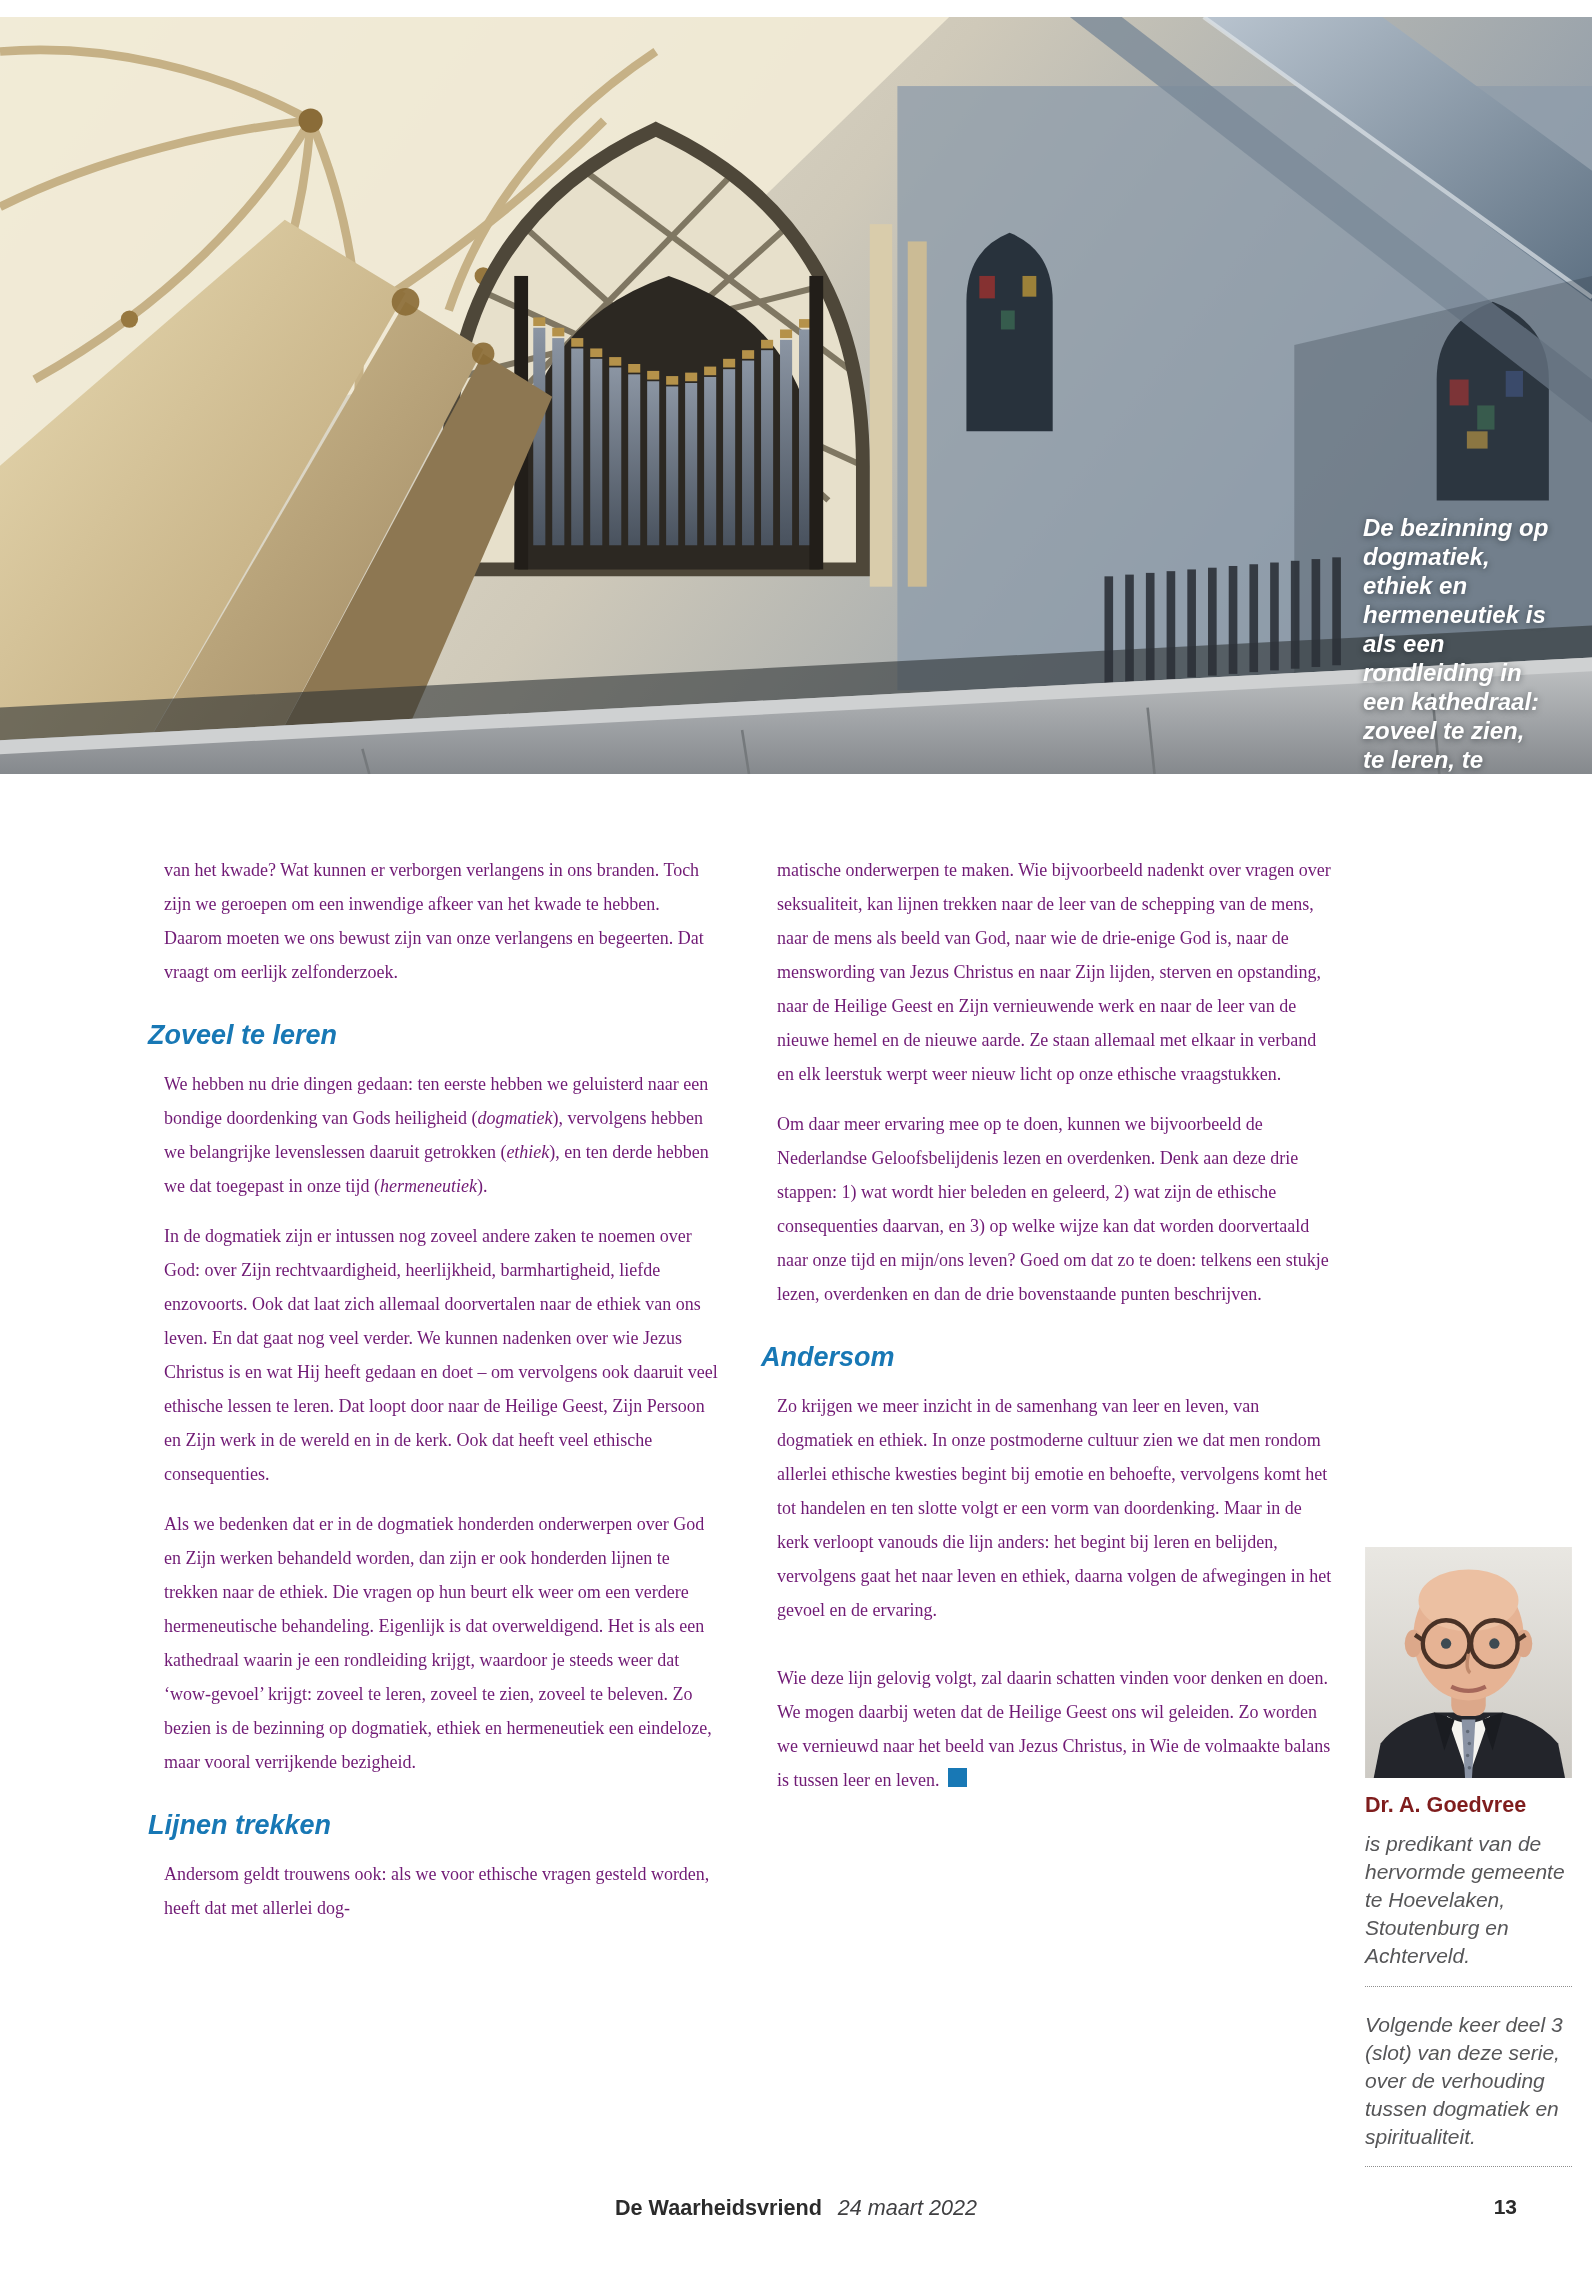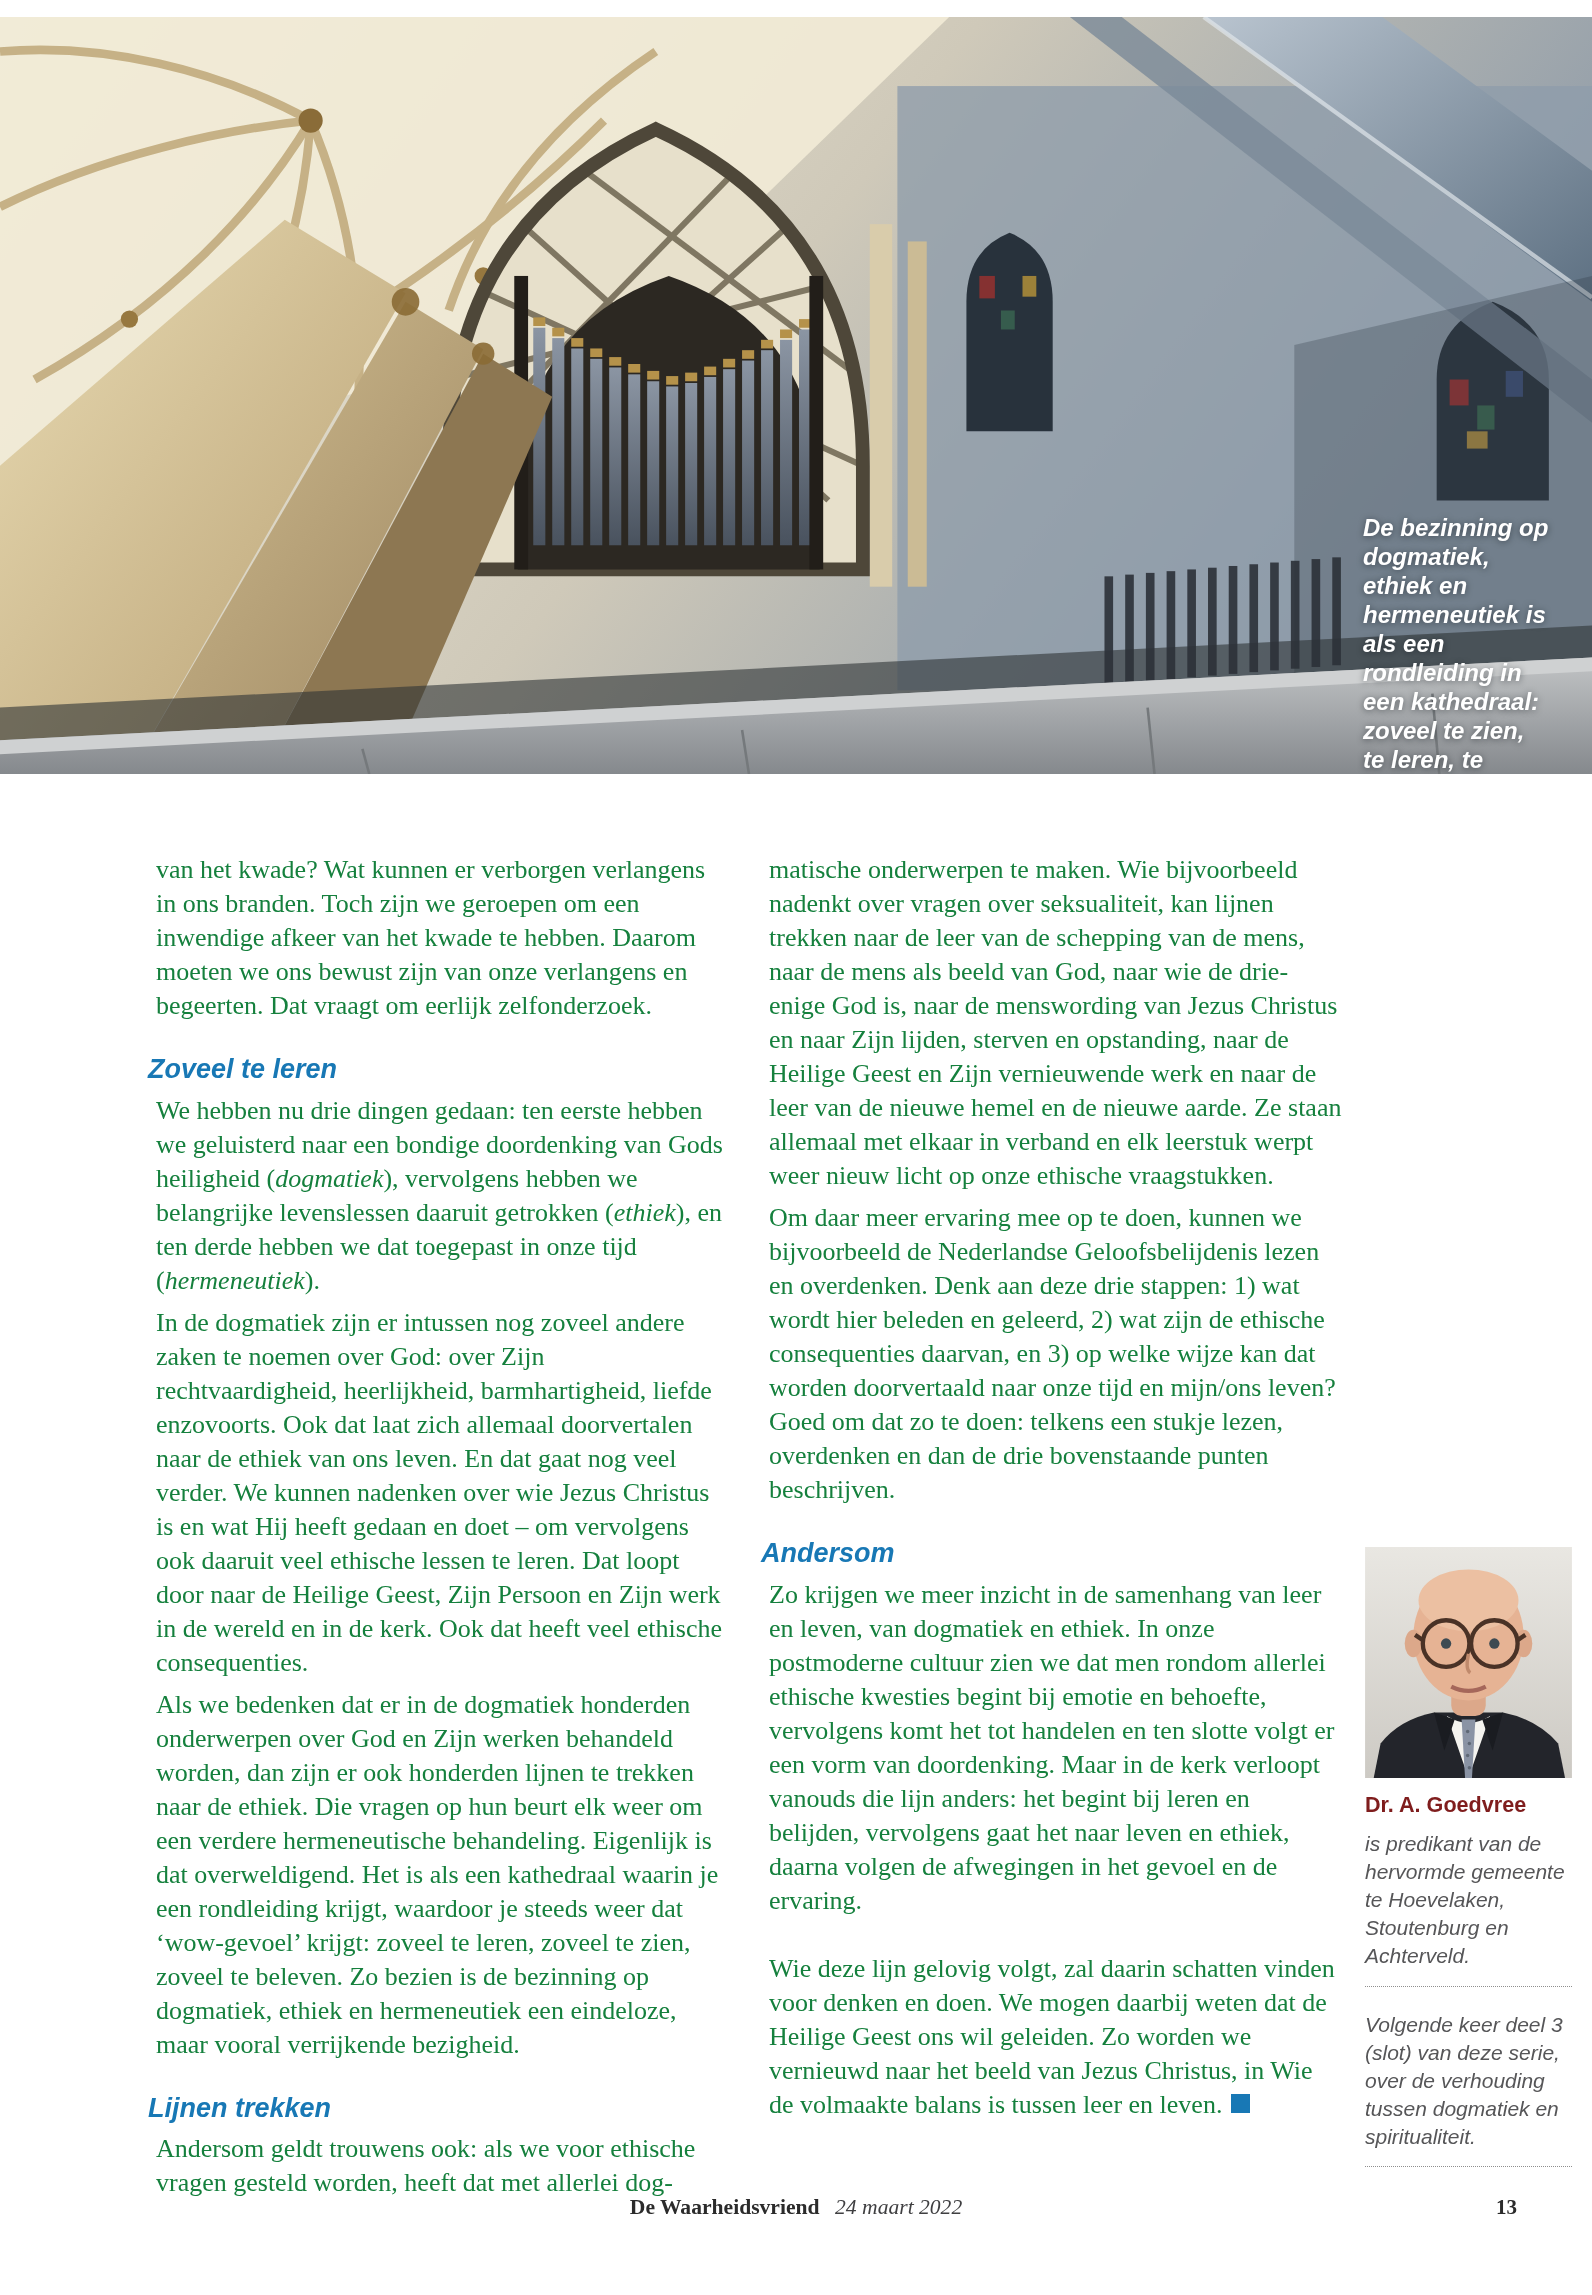--- a/index.html
+++ b/index.html
@@ -13,21 +13,21 @@
   .photo-caption{
     position:absolute;left:1363px;top:496px;width:188px;
     font:italic 600 24px/29px "Liberation Sans", sans-serif;
     color:#ffffff;text-shadow:0 0.9px 6px rgba(10,16,22,.5);
   }
   
   .col{position:absolute;top:853px;width:589px;}
   #col0{left:148px;}
   #col1{left:761px;}
   .body-paragraph{
-    margin:8px;font-size:26px;line-height:34px;color:#15803d;
+    margin:16px;font-size:18px;line-height:34px;color:#701a75;
     font-family:"Liberation Serif", serif;text-align:left;
   }
   .body-paragraph .em{font-style:italic;}
   .space-before{margin-top:34px;}
   .section-heading{
     font:italic 700 27px/31px "Liberation Sans", sans-serif;
     color:#1878b5;margin:31px 0 8.6px 0;
   }
   .col > .section-heading:first-child,.col > .body-paragraph:first-child{margin-top:0;}
   .end-mark{
@@ -38,21 +38,21 @@
   .author-card{position:absolute;left:1365px;top:1547px;width:207px;font-family:"Liberation Sans", sans-serif;}
   .author-photo{width:207px;height:231px;overflow:hidden;}
   .author-photo svg{display:block;width:100%;height:100%;}
   .author-name{font:700 21.6px/26px "Liberation Sans", sans-serif;color:#7f1d1d;margin-top:14px;}
   .author-bio{font:italic 400 21px/28px "Liberation Sans", sans-serif;color:#565658;margin-top:12px;}
   .sidebar-divider{border:0;border-top:1.7px dotted #8f8f8f;margin:15.5px 0 0 0;width:207px;}
   .series-note{font:italic 400 21px/28px "Liberation Sans", sans-serif;color:#565658;margin-top:24px;}
   
   .footer{
     position:absolute;left:0;top:2195px;width:1592px;text-align:center;
-    font-family:Liberation Serif, serif;color:#2b2b2b;
+    font-family:Liberation Sans, sans-serif;color:#2b2b2b;
   }
   .journal-name{font-weight:700;font-size:21.6px;display:inline-block;}
   .issue-date{font-style:italic;font-size:21.6px;color:#3f3f41;display:inline-block;margin-left:12px;}
   .page-number{position:absolute;right:75px;top:0;font-weight:700;font-size:21px;color:#2b2b2b;}
 </style>
 </head>
 <body>
 
 <div class="hero">
   <svg viewBox="0 0 1845 877" preserveAspectRatio="none">

